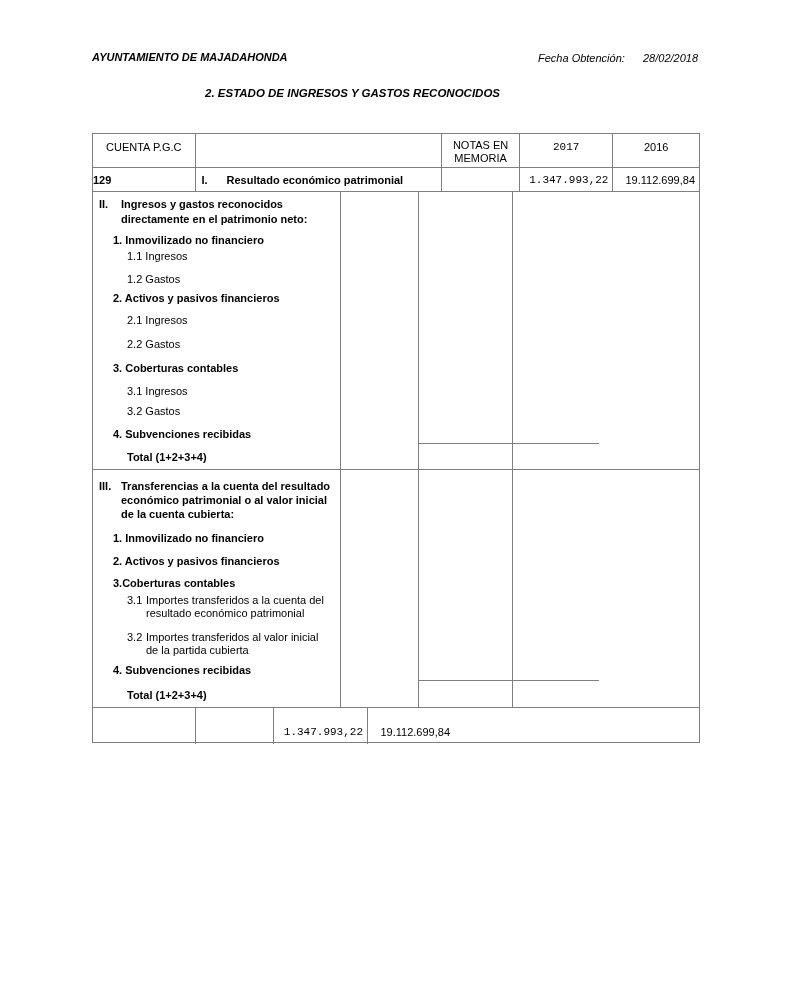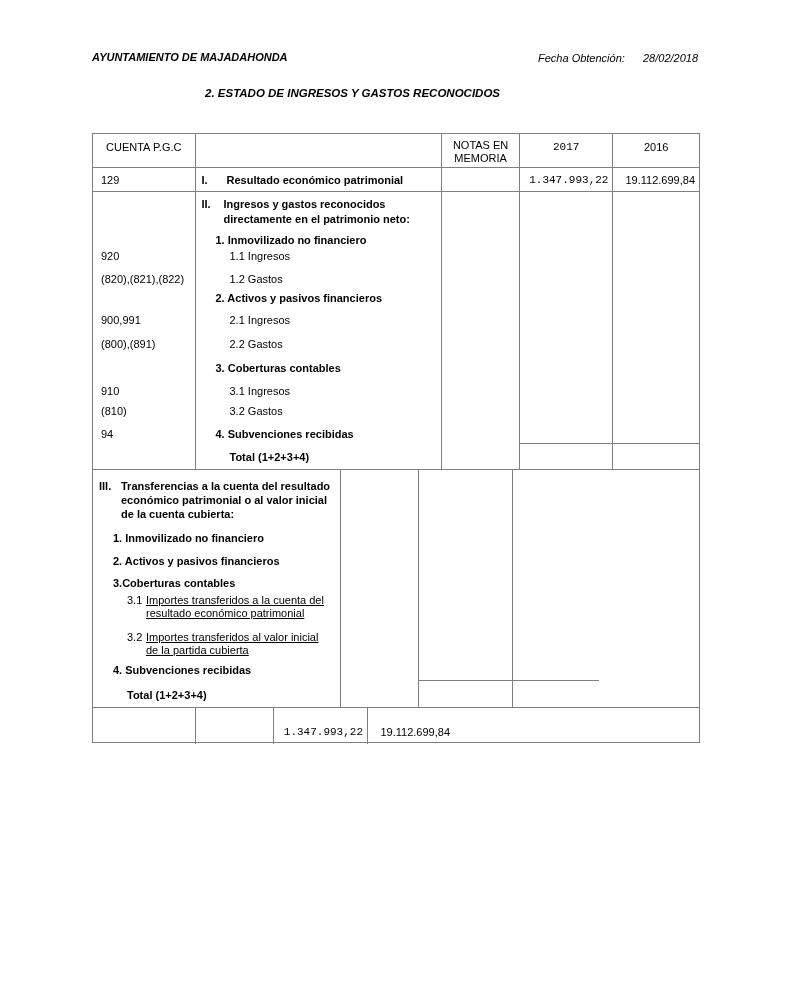--- a/index.html
+++ b/index.html
@@ -22,27 +22,27 @@
   }
   .band { display:flex; width:100%; border-bottom:1px solid #7f7f7f; position:relative; }
   .band:last-child { border-bottom:none; }
   .cell { position:relative; height:100%; border-right:1px solid #7f7f7f; }
   .c1 { width:103px; }
   .c2 { width:248px; }
   .c3 { width:78px; }
   .c4 { width:94px;font-family:Liberation Mono, monospace; }
   .c5 { width:86px; border-right:none; }
   .ln { position:absolute; white-space:nowrap; line-height:13px; }
-  .code { left:8px; font-weight:normal; }
+  .code { left:0; font-weight:bold; }
   .numeral { left:6px; font-weight:bold; }
   .htext { left:28px; font-weight:bold; }
   .item { left:20px; font-weight:bold; }
   .sub { left:34px; }
   .subnum { left:34px; }
-  .subtxt { left:53px;text-decoration:underline; }
+  .subtxt { left:53px; }
   .total { left:34px; font-weight:bold; }
   .val { right:4px; }
   .ctr { width:100%; text-align:center; left:0; }
   .hline { position:absolute; left:0; right:0; height:0; border-top:1px solid #7f7f7f; }
 
   .h-band { height:34px; }
   .i-band { height:24px; }
   .ii-band { height:278px; }
   .iii-band { height:238px; }
   .iv-band { height:36px; }
@@ -85,29 +85,20 @@
     <div class="cell c3"></div>
     <div class="cell c4">
       <span class="ln val" style="top:6px">1.347.993,22</span>
     </div>
     <div class="cell c5">
       <span class="ln val" style="top:6px">19.112.699,84</span>
     </div>
   </div>
 
   <div class="band ii-band">
-    <div class="cell c1">
-      <span class="ln code" style="top:58px">920</span>
-      <span class="ln code" style="top:81px">(820),(821),(822)</span>
-      <span class="ln code" style="top:122px">900,991</span>
-      <span class="ln code" style="top:146px">(800),(891)</span>
-      <span class="ln code" style="top:193px">910</span>
-      <span class="ln code" style="top:213px">(810)</span>
-      <span class="ln code" style="top:236px">94</span>
-    </div>
     <div class="cell c2">
       <span class="ln numeral" style="top:6px">II.</span>
       <span class="ln htext" style="top:6px">Ingresos y gastos reconocidos</span>
       <span class="ln htext" style="top:21px">directamente en el patrimonio neto:</span>
       <span class="ln item" style="top:42px">1. Inmovilizado no financiero</span>
       <span class="ln sub" style="top:58px">1.1 Ingresos</span>
       <span class="ln sub" style="top:81px">1.2 Gastos</span>
       <span class="ln item" style="top:100px">2. Activos y pasivos financieros</span>
       <span class="ln sub" style="top:122px">2.1 Ingresos</span>
       <span class="ln sub" style="top:146px">2.2 Gastos</span>

